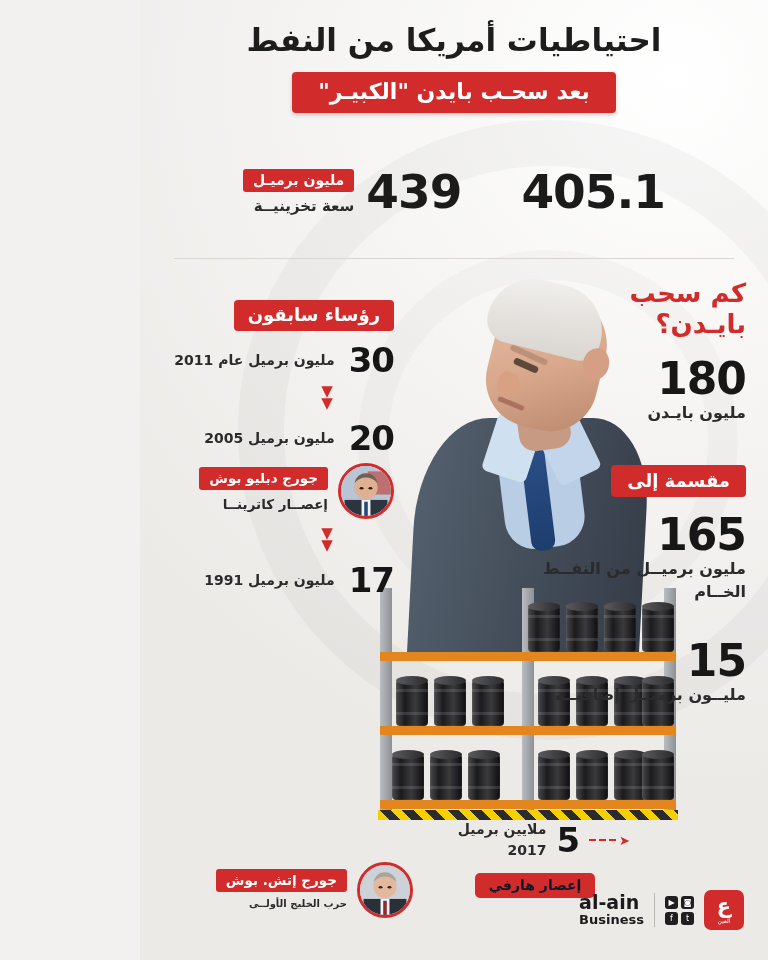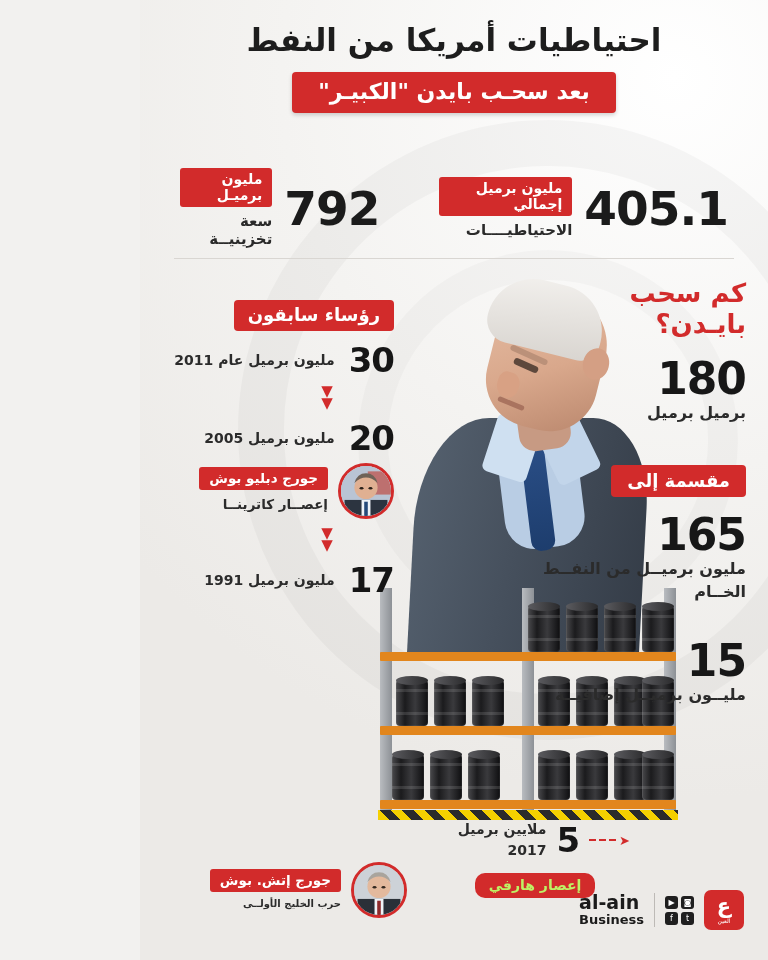--- a/index.html
+++ b/index.html
@@ -129,34 +129,34 @@
   .avatar .face {
     position:absolute;left:0;top:0;width:100%;height:100%;
   }
   .arrow-down {
     margin:8px 58px 0 0; width:18px; text-align:center;
     color:#d22b2b; font-size:15px; line-height:0.8; letter-spacing:0;
   }
   .arrow-down span{display:block;}
 
   
-  .bottom-left { position:absolute; left:17px; bottom:42px; width:250px; }
+  .bottom-left { position:absolute; left:23px; bottom:42px; width:250px; }
   .bl-name {
     background:#d22b2b;color:#fff;font-weight:bold;font-size:13.5px;
     padding:3px 10px 4px 10px;border-radius:3px;display:inline-block;
   }
   .bl-reason{font-size:10px;font-weight:bold;color:#2b2b2b;line-height:1.6;letter-spacing:1px;margin-top:4px;text-align:right;}
 
   .bottom-mid { position:absolute; left:300px; bottom:62px; width:190px; text-align:center;}
   .bm-row{display:flex;align-items:center;justify-content:center;gap:10px;}
   .bm-num{font-size:34px;font-weight:bold;color:#161616;letter-spacing:-1px;}
   .bm-unit{font-size:14px;font-weight:bold;color:#2b2b2b;line-height:1.5;text-align:right;}
   .bm-tag{
-    margin-top:12px;display:inline-block;background:#d22b2b;color:#bef264;
-    font-weight:bold;font-size:14px;padding:4px 14px 5px 14px;border-radius:10px;
+    margin-top:12px;display:inline-block;background:#d22b2b;color:#0f172a;
+    font-weight:bold;font-size:14px;padding:4px 14px 5px 14px;border-radius:5px;
   }
   .dashes{display:flex;align-items:center;gap:3px;}
   .dashes i{display:block;width:7px;height:2px;background:#d22b2b;}
   .dashes b{color:#d22b2b;font-size:13px;}
 
   
   .logo { position:absolute; right:24px; bottom:30px; display:flex; align-items:center; gap:10px;}
   .logo-mark{
     width:40px;height:40px;border-radius:7px;background:#d22b2b;color:#fff;
     display:flex;align-items:center;justify-content:center;font-weight:bold;font-size:21px;
@@ -256,27 +256,23 @@
   <div class="header">
     <div class="title">احتياطيات أمريكا من النفط</div>
     <div class="subtitle-wrap">
       <div class="subtitle">بعد سحـب بايدن "الكبيـر"</div>
     </div>
   </div>
 
   <div class="topstats">
     <div class="stat">
       <div class="num">405.1</div>
-      <div class="lines">
-        <div class="pillred">مليون برميل إجمالي</div>
-        <div class="sub">الاحتياطيــــات</div>
-      </div>
     </div>
     <div class="stat">
-      <div class="num">792</div>
+      <div class="num">439</div>
       <div class="lines">
         <div class="pillred">مليون برميـل</div>
         <div class="sub">سعة تخزينيــة</div>
       </div>
     </div>
   </div>
   <div class="divider"></div>
 
   <div class="biden">
     <div class="suit"></div>
@@ -358,21 +354,21 @@
     <div class="barrel" style="left:264px;top:166px;">
         <div class="top"></div>
       </div>
     <div class="base"></div>
   </div>
 
   <div class="right-col">
     <div class="redhead">كم سحب بايـدن؟</div>
     <div class="block-180">
       <div class="bignum">180</div>
-      <div class="smalltxt">برميل برميل</div>
+      <div class="smalltxt">مليون بايـدن</div>
     </div>
 
     <div class="block-split">
       <div class="pill-tag">مقسمة إلى</div>
     </div>
 
     <div class="block-165">
       <div class="bignum">165</div>
       <div class="smalltxt">مليون برميــل من النفــط الخــام</div>
     </div>

